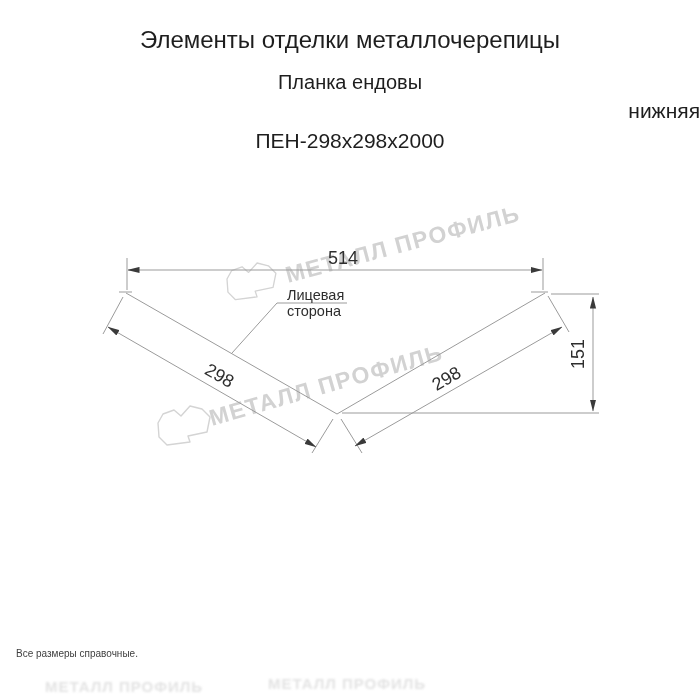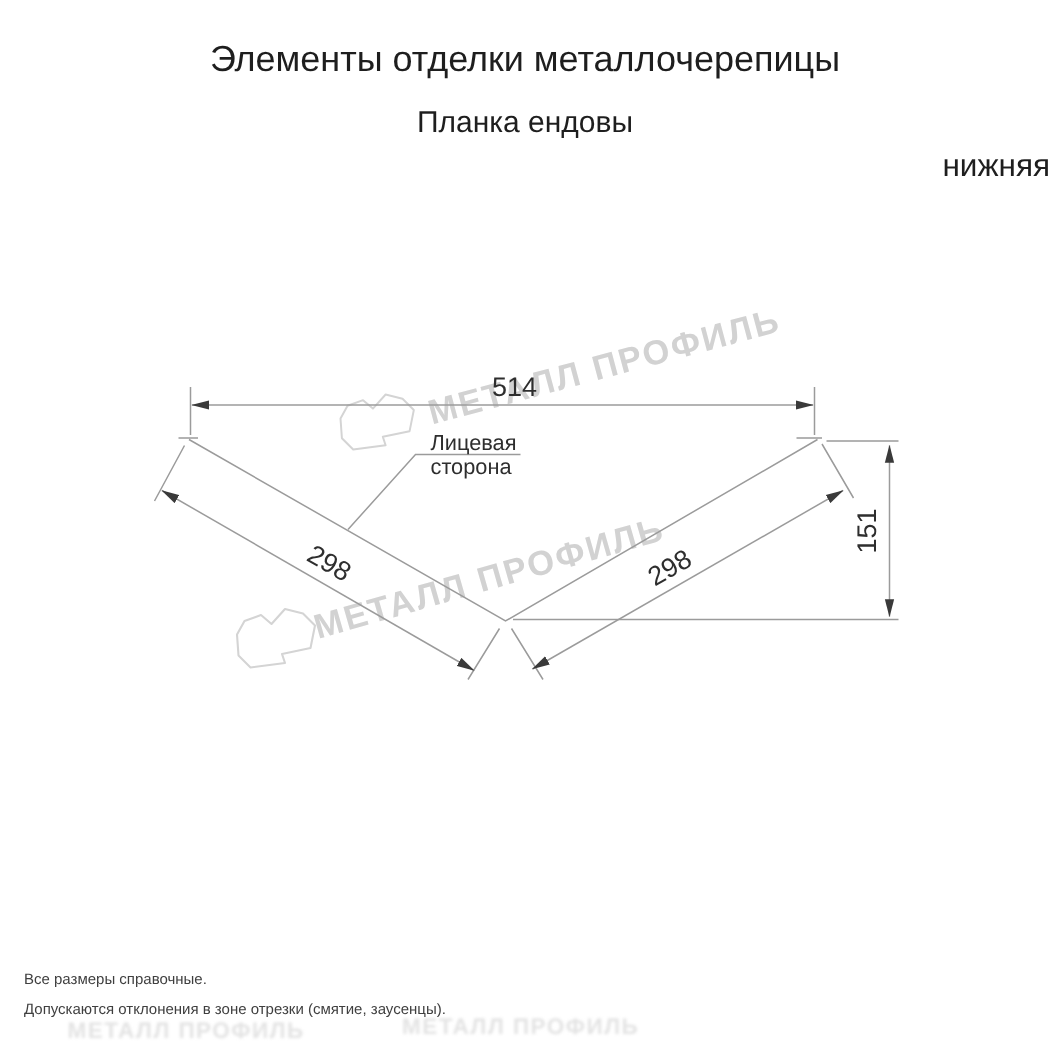--- a/index.html
+++ b/index.html
@@ -23,20 +23,21 @@
   .footer{position:absolute;left:16px;top:644px;font-size:10px;color:#3f3f3f;line-height:20px;white-space:nowrap;}
 </style>
 </head>
 <body>
 
 <div class="page">
 
   <div class="hdr title">Элементы отделки металлочерепицы</div>
   <div class="hdr prod1">Планка ендовы</div>
   <div class="hdr prod2">нижняя</div>
+  <div class="hdr model">ПЕН-298х298х2000</div>
 
   <svg width="700" height="700" viewBox="0 0 700 700">
     <defs>
       <marker id="arr" viewBox="0 0 12 7" refX="11.5" refY="3.5" markerWidth="12" markerHeight="7" markerUnits="userSpaceOnUse" orient="auto-start-reverse">
         <path d="M12,3.5 L0,6.6 L0,0.4 Z" fill="#3a3a3a"></path>
       </marker>
       <path id="mp-logo" d="M0,17 L5,8 L16,4 L23,10 L32,0 L44,3 L52,11 L49,26 L30,30 L32,36 L9,39 L1,31 Z"></path>
     </defs>
 
     <g>
@@ -84,16 +85,15 @@
 
     <g>
       <path class="ln" d="M347,303 H277 L232,353"></path>
       <text class="lbl" x="287" y="300">Лицевая</text>
       <text class="lbl" x="287" y="316">сторона</text>
     </g>
   </svg>
 
   <div class="footer">
     <div>Все размеры справочные.</div>
-    <div>Допускаются отклонения в зоне отрезки (смятие, заусенцы).</div>
   </div>
 
 </div>
 
 </body></html>

